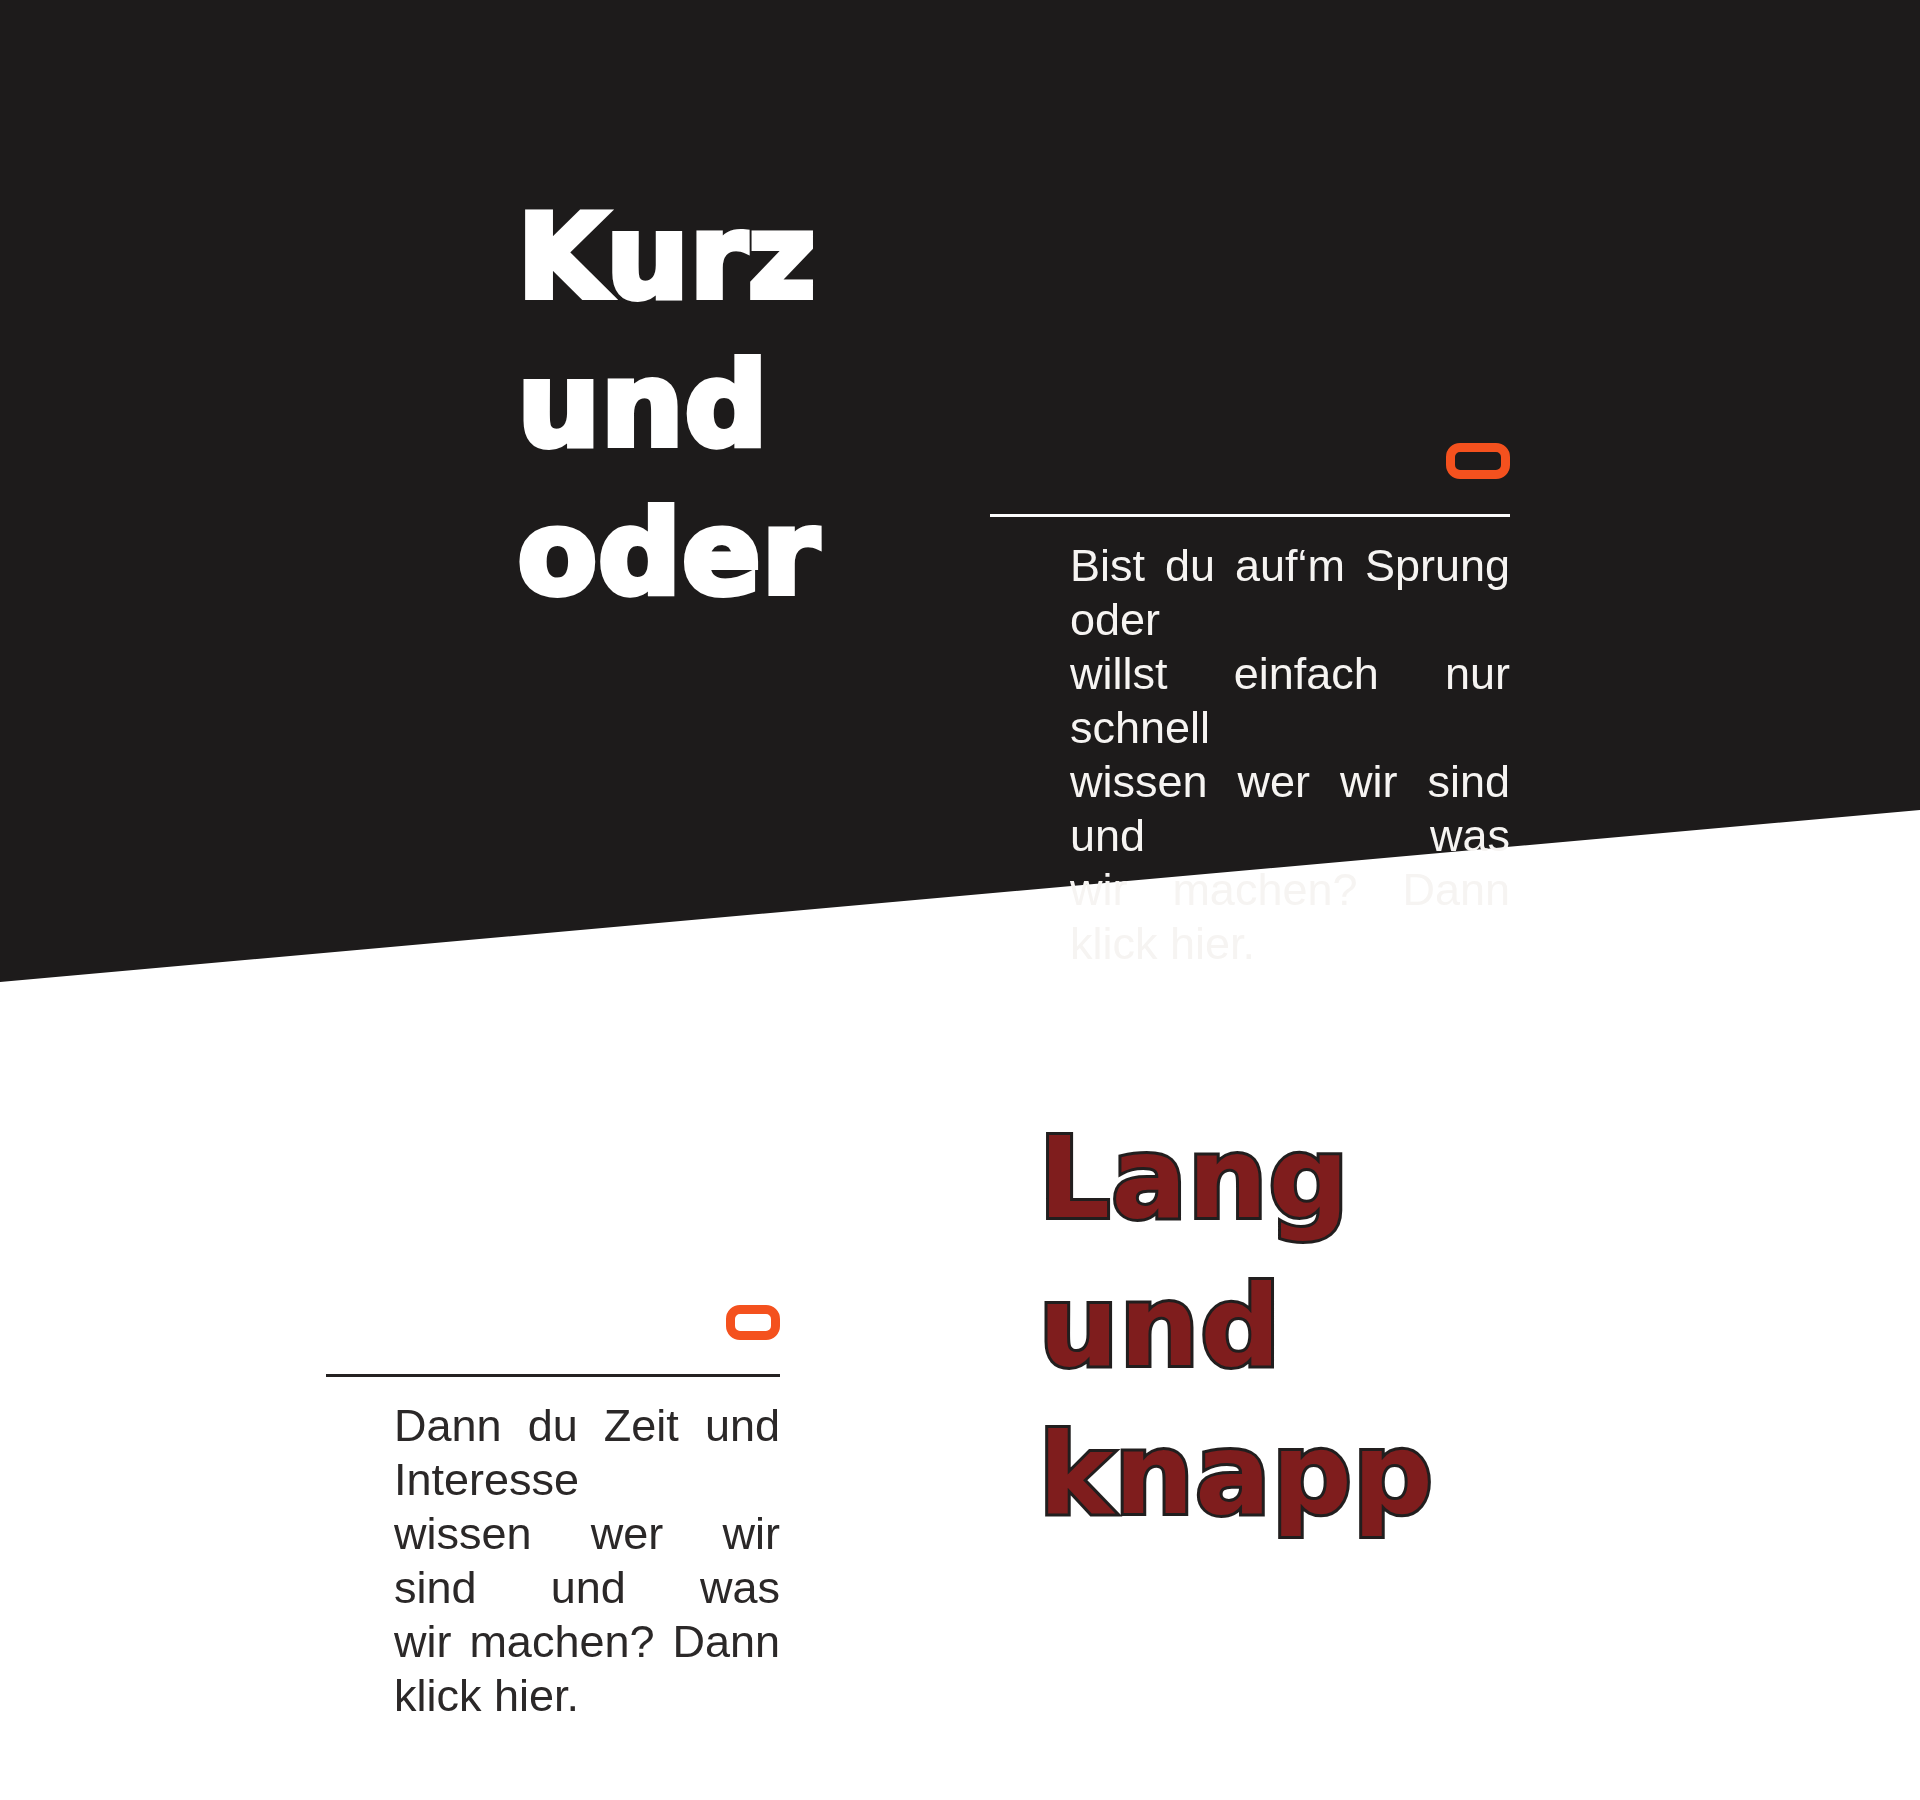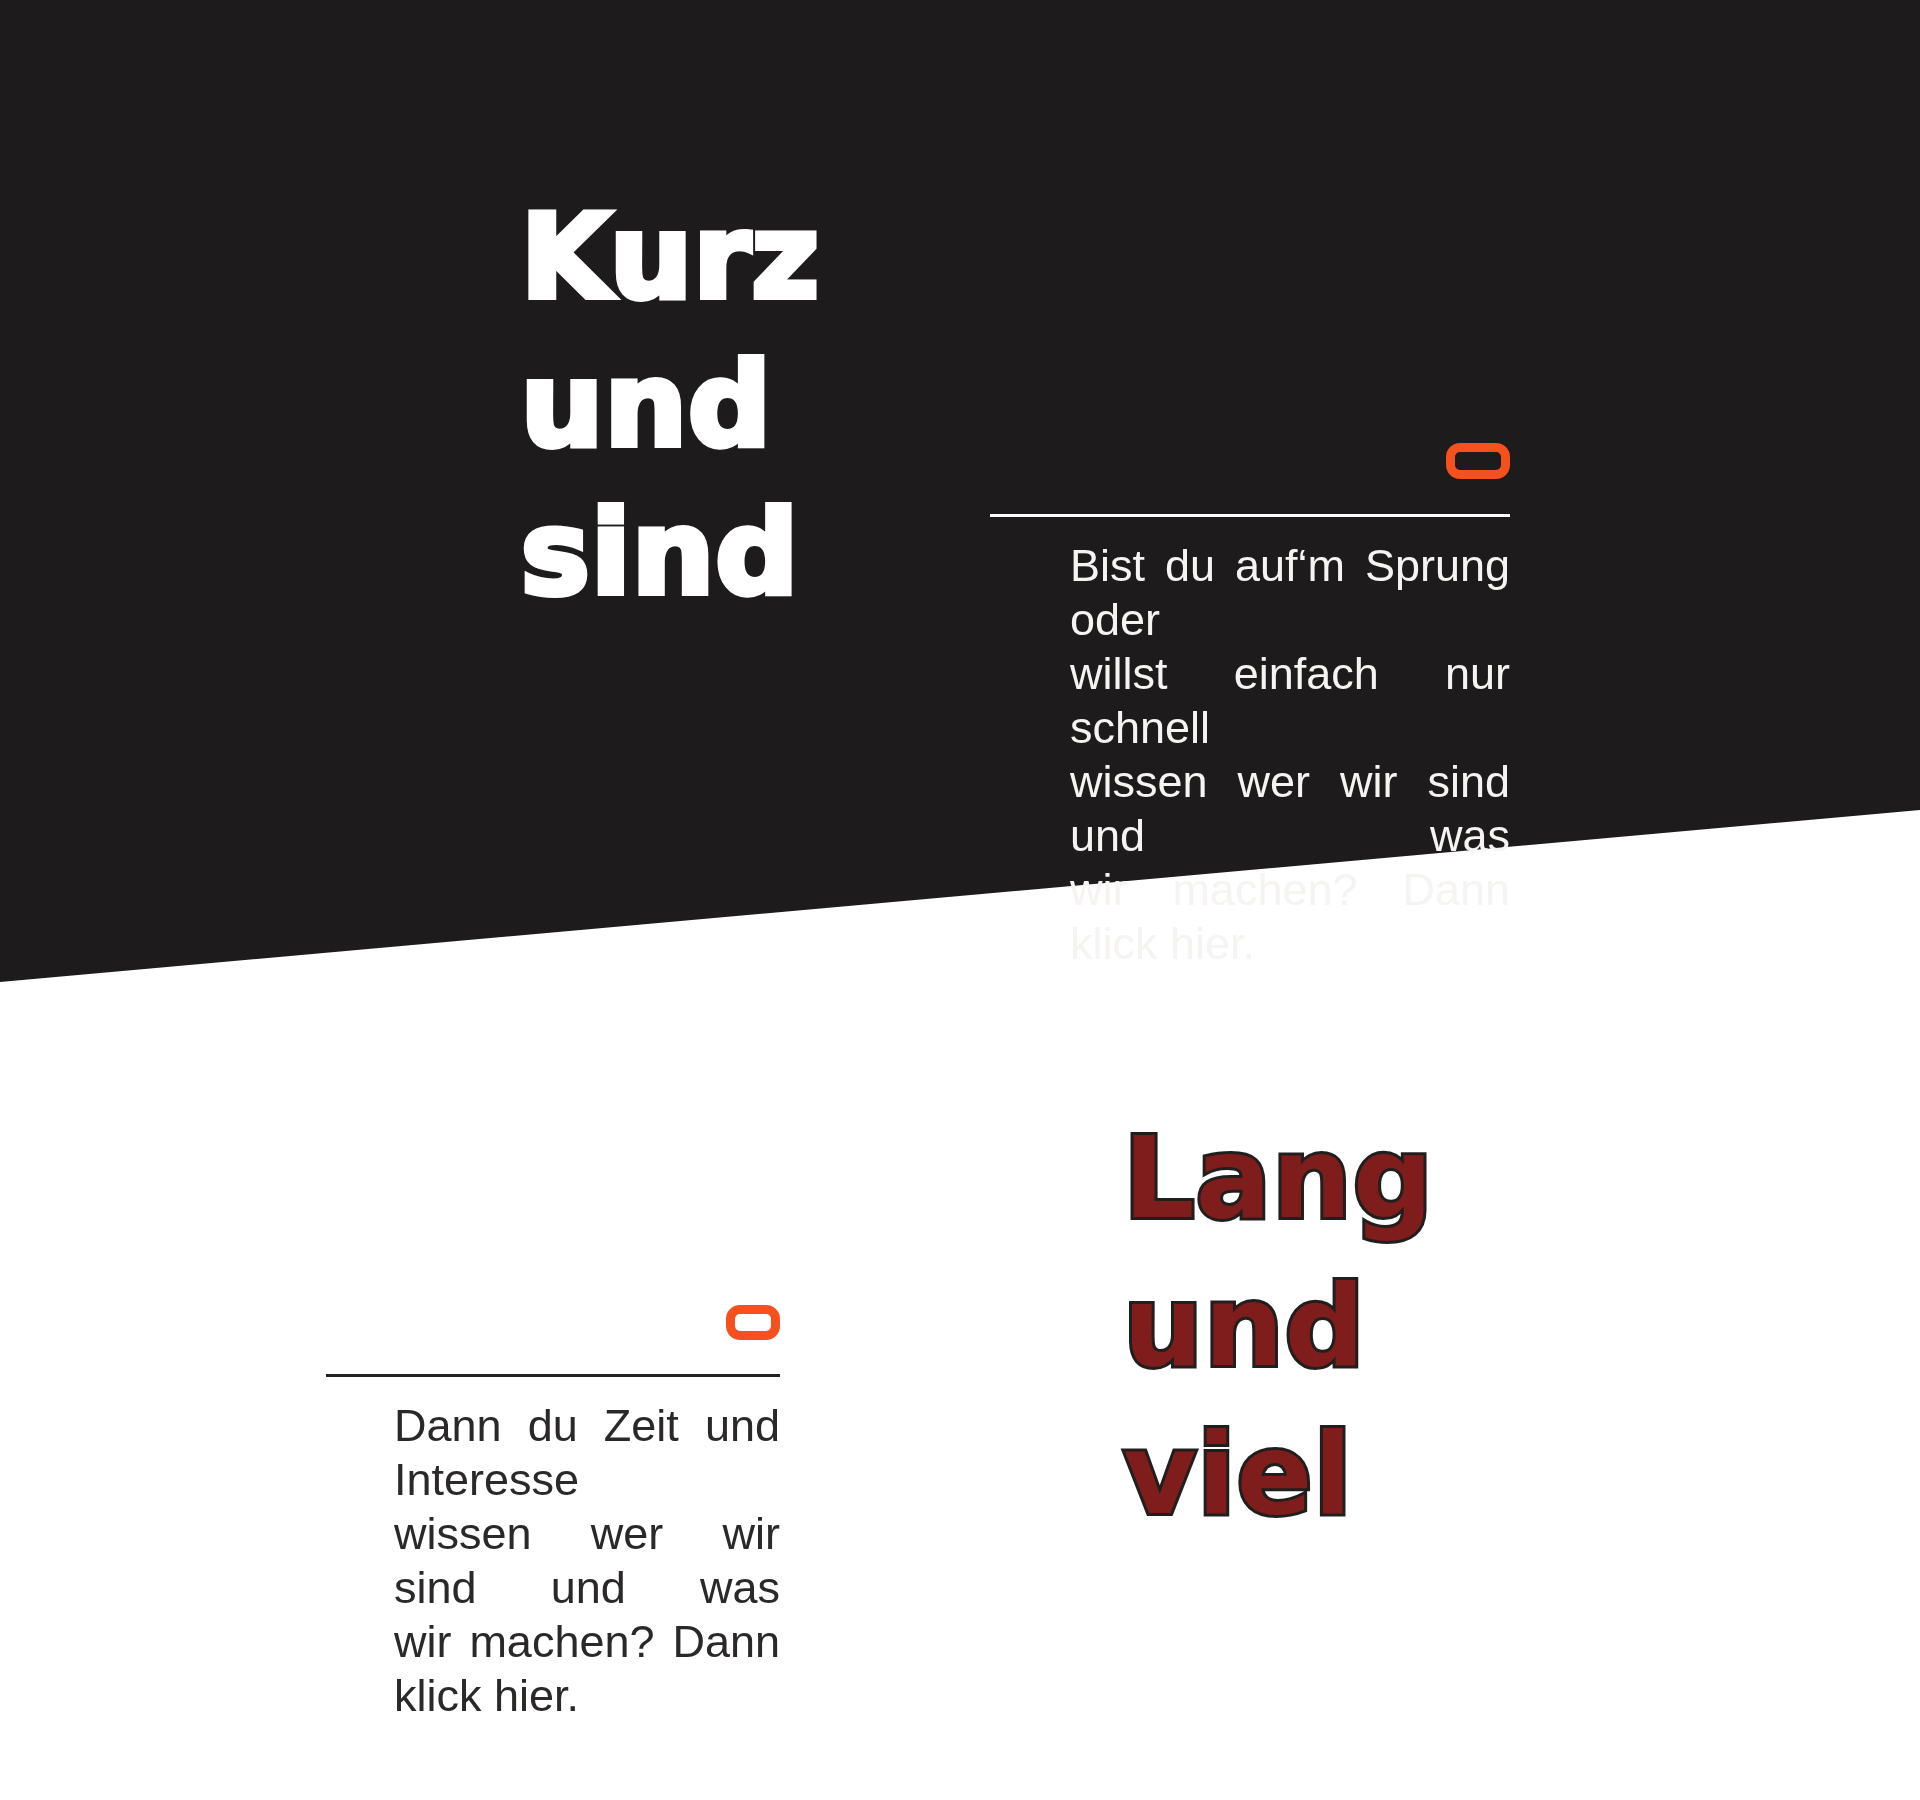--- a/index.html
+++ b/index.html
@@ -87,38 +87,38 @@
 </head>
 <body>
 
 <div class="canvas">
 
   <div class="dark-section"></div>
 
   <h1 class="display-heading heading-light">
     <span class="hline">Kurz</span>
     <span class="hline">und</span>
-    <span class="hline">sind</span>
+    <span class="hline">oder</span>
   </h1>
 
   <div class="card card-top">
     <div class="rect-icon"></div>
     <div class="rule"></div>
     <p class="para">
       <span class="pline">Bist du auf‘m Sprung oder</span>
       <span class="pline">willst einfach nur schnell</span>
       <span class="pline">wissen wer wir sind und was</span>
       <span class="pline last">wir machen? Dann klick hier.</span>
     </p>
   </div>
 
   <h1 class="display-heading heading-dark">
     <span class="hline">Lang</span>
     <span class="hline">und</span>
-    <span class="hline">viel</span>
+    <span class="hline">knapp</span>
   </h1>
 
   <div class="card card-bottom">
     <div class="rect-icon"></div>
     <div class="rule"></div>
     <p class="para">
       <span class="pline">Dann du Zeit und Interesse</span>
       <span class="pline">wissen wer wir sind und was</span>
       <span class="pline last">wir machen? Dann klick hier.</span>
     </p>

